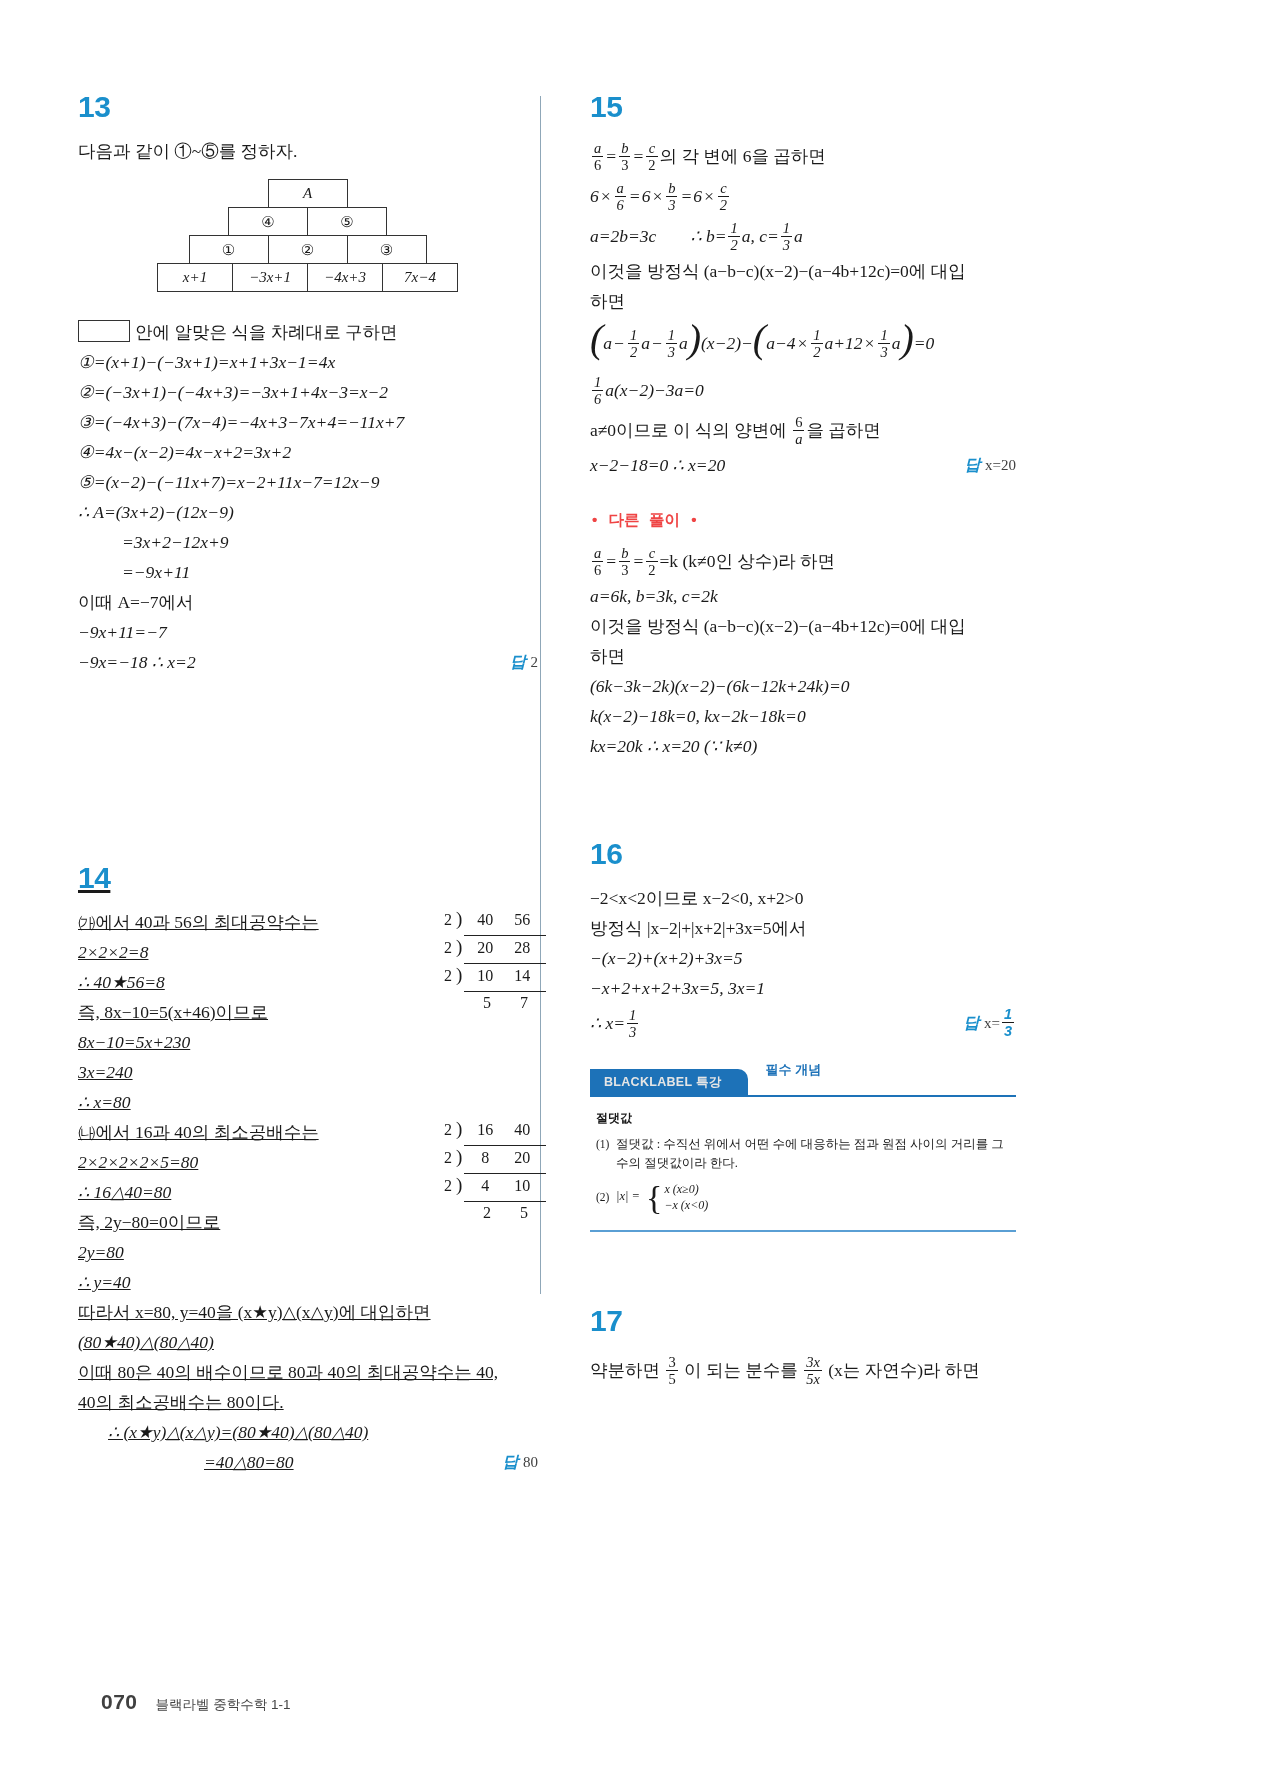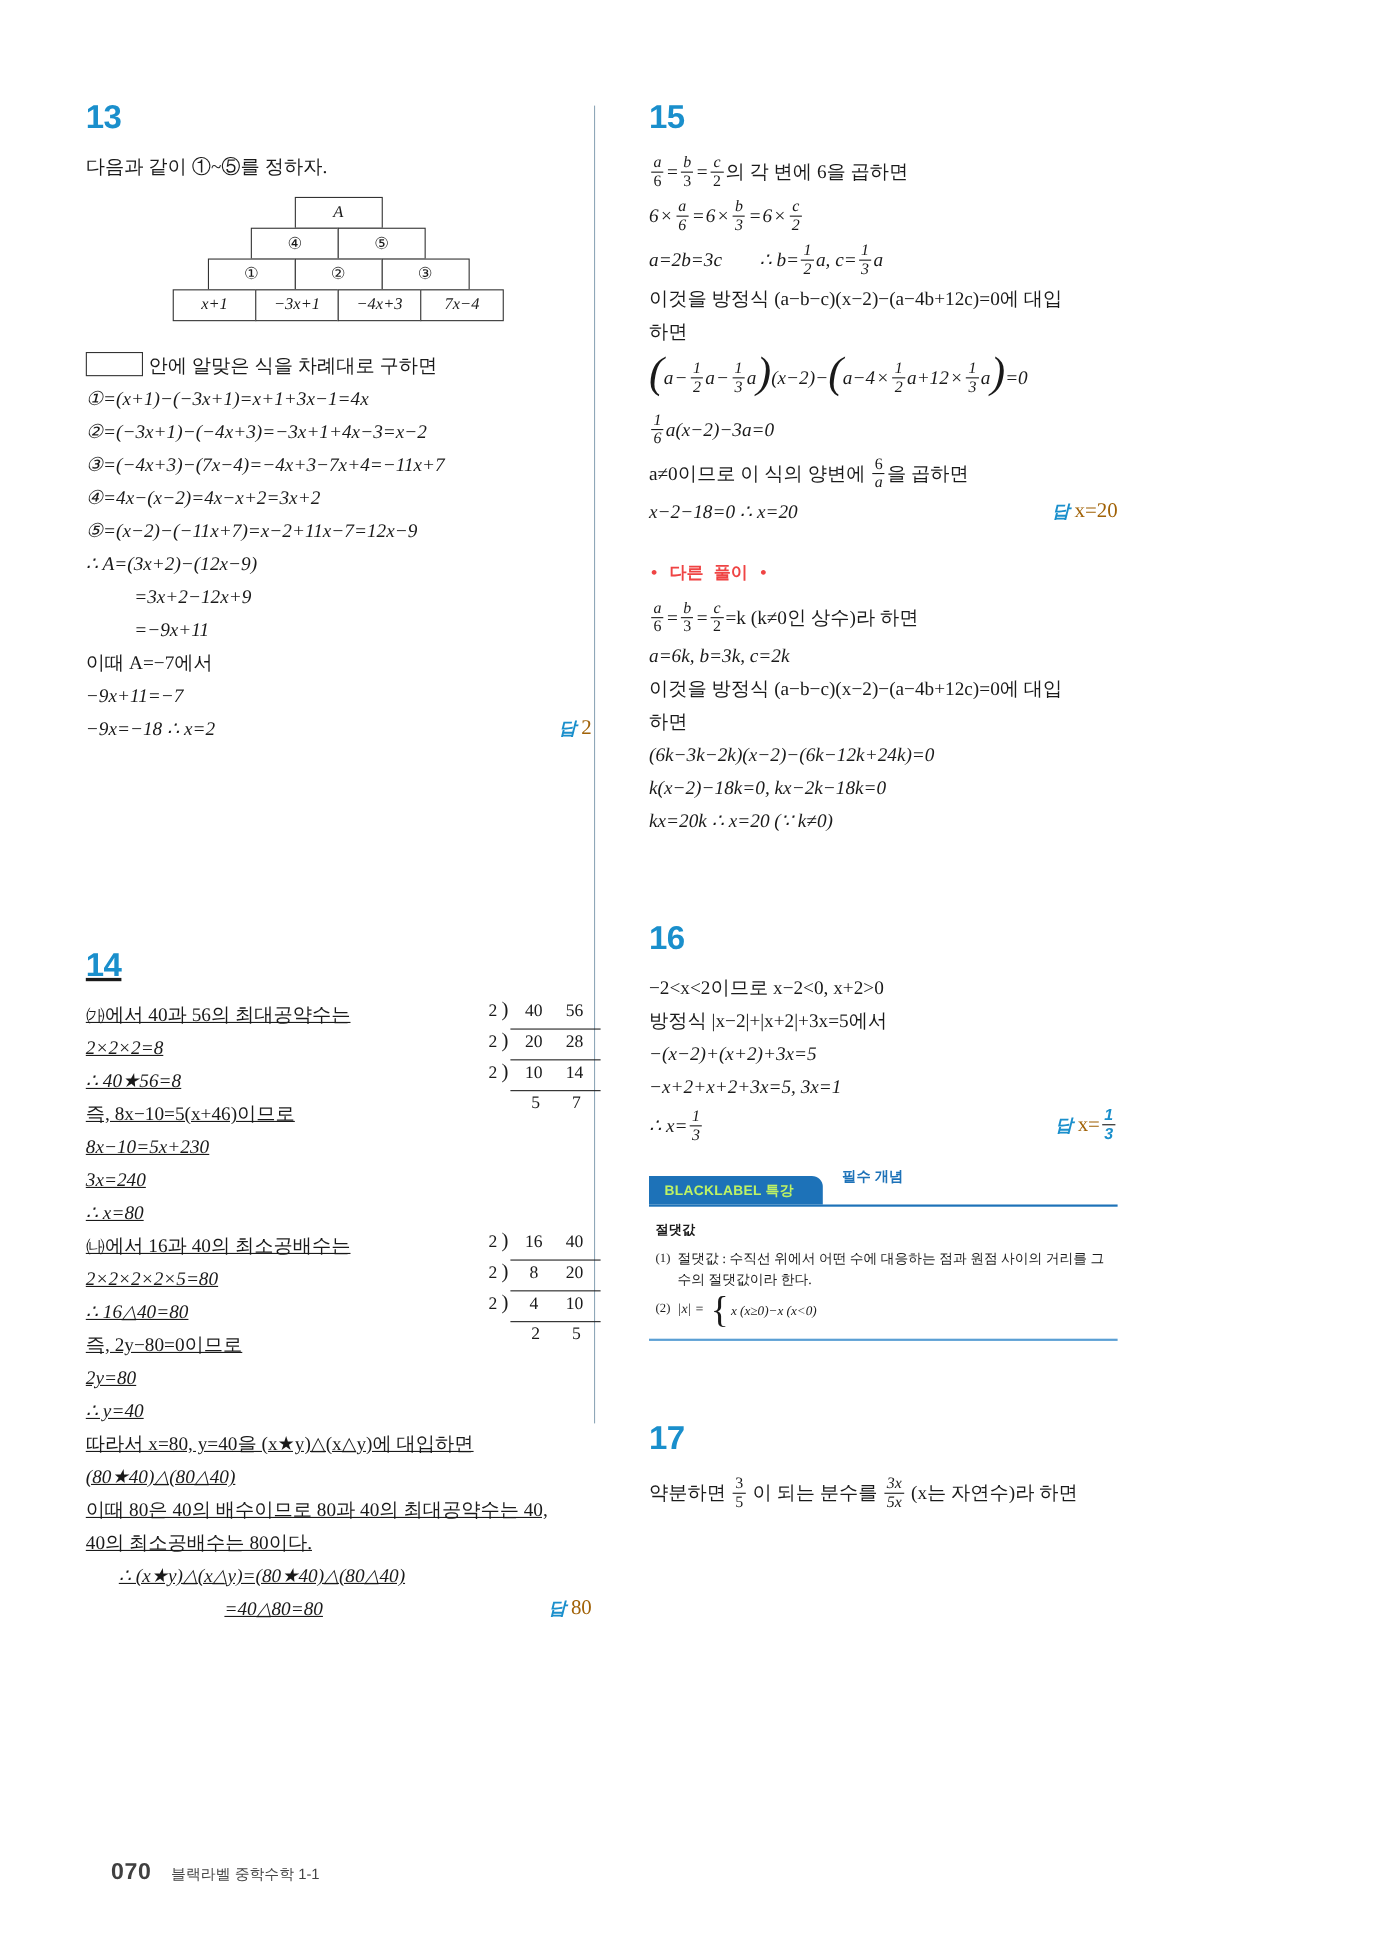--- a/index.html
+++ b/index.html
@@ -102,23 +102,23 @@
 
   
   .ans {
     font-family:"Liberation Sans", sans-serif;
     color:#1a8fcc;
     font-weight:bold;
     font-size:16px;
   }
   .ans .val {
     font-family:"Liberation Serif", serif;
-    color:#a16207;
+    color:#404040;
     font-weight:normal;
-    font-size:19px;
+    font-size:15px;
     font-style:normal;
   }
   .ans-right {
     position:absolute; right:0;
     white-space:nowrap;
   }
   .rel { position:relative; }
 
   
   .alt-head {
@@ -154,21 +154,21 @@
     margin-top:26px;
     position:relative;
     width:426px;
   }
   .concept-tabs {
     display:flex; align-items:flex-end; height:26px;
     position:relative;
   }
   .tab-blue {
     background:#1d72b8;
-    color:#bef264;
+    color:#e5e5e5;
     font-family:"Liberation Sans", sans-serif;
     font-weight:bold;
     font-size:12.5px;
     letter-spacing:0.3px;
     padding:5px 26px 5px 14px;
     border-radius:0 10px 0 0;
     height:26px;
     line-height:16px;
     white-space:nowrap;
   }
@@ -196,21 +196,21 @@
   
   .piece {
     display:inline-flex; align-items:center;
     vertical-align:middle; margin-left:3px;
   }
   .brace {
     font-size:34px; line-height:0; margin-right:2px;
     font-family:"Liberation Serif", serif;
     position:relative; top:1px;
   }
-  .piece-rows { display:inline-flex; flex-direction:row; font-size:12px; line-height:16px; }
+  .piece-rows { display:inline-flex; flex-direction:column; font-size:12px; line-height:16px; }
 
   
   .footer {
     position:absolute; left:78px; bottom:58px;
     display:flex; align-items:baseline;
   }
   .folio {
     font-family:"Liberation Sans", sans-serif;
     font-weight:bold;
     font-size:21px;

